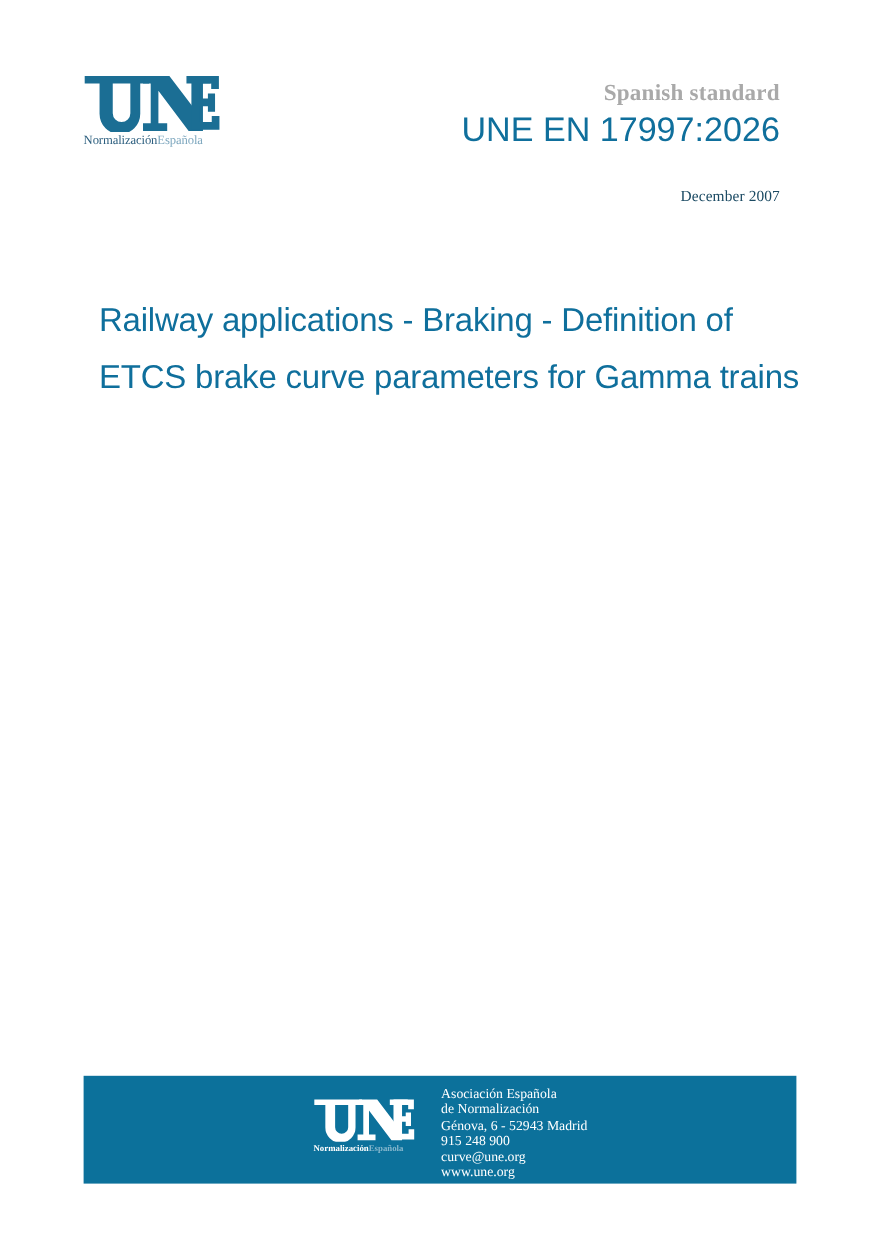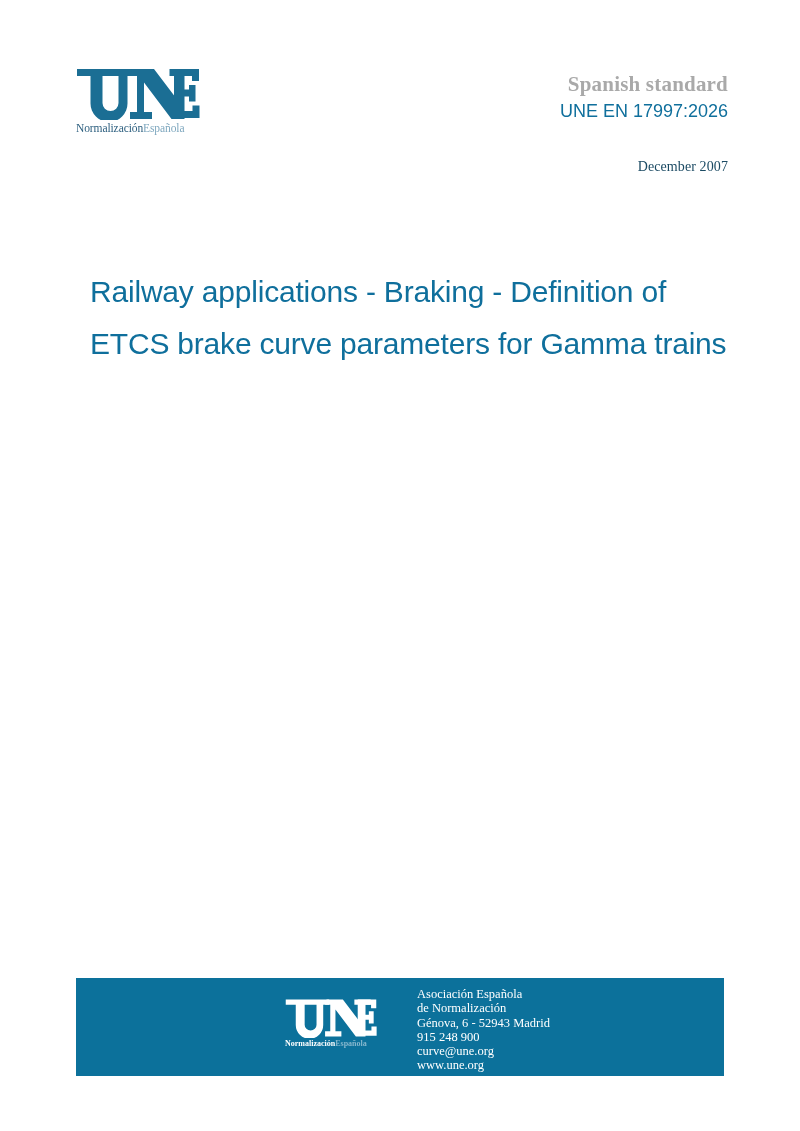--- a/index.html
+++ b/index.html
@@ -55,38 +55,38 @@
   }
   .logo-tagline .tag-a {
     color: #2d5f7f;
   }
   .logo-tagline .tag-b {
     color: #7fa8bf;
   }
 
   .header-meta {
     position: absolute;
-    right: 72px;
+    right: 91px;
     top: 74px;
     text-align: right;
     line-height: 1;
   }
 
   .meta-kind {
     font-family: "Liberation Serif", serif;
     font-weight: bold;
     font-size: 21px;
     color: #a9a9a9;
     letter-spacing: 0.2px;
     margin-bottom: 7px;
   }
 
   .meta-ref {
     font-family: "Liberation Sans", sans-serif;
-    font-size: 18px;
+    font-size: 31px;
     color: #0f6f9c;
     letter-spacing: 0px;
     margin-bottom: 8px;
   }
 
   .meta-date {
     font-family: "Liberation Serif", serif;
     font-size: 14px;
     color: #1b4a63;
     letter-spacing: 0.1px;
@@ -142,21 +142,21 @@
     font-family: "Liberation Serif", serif;
     font-weight: bold;
     font-size: 8px;
     white-space: nowrap;
     line-height: 1;
   }
   .footer-tagline .ftag-a { color: #ffffff; }
   .footer-tagline .ftag-b { color: #86b7cd; }
 
   .footer-contact {
-    margin-left: 36px;
+    margin-left: 20px;
     padding-top: 3px;
     font-family: "Liberation Serif", serif;
     font-size: 12.5px;
     color: #ffffff;
     line-height: 14.3px;
   }
   .footer-contact div {
     white-space: nowrap;
   }
 </style>

